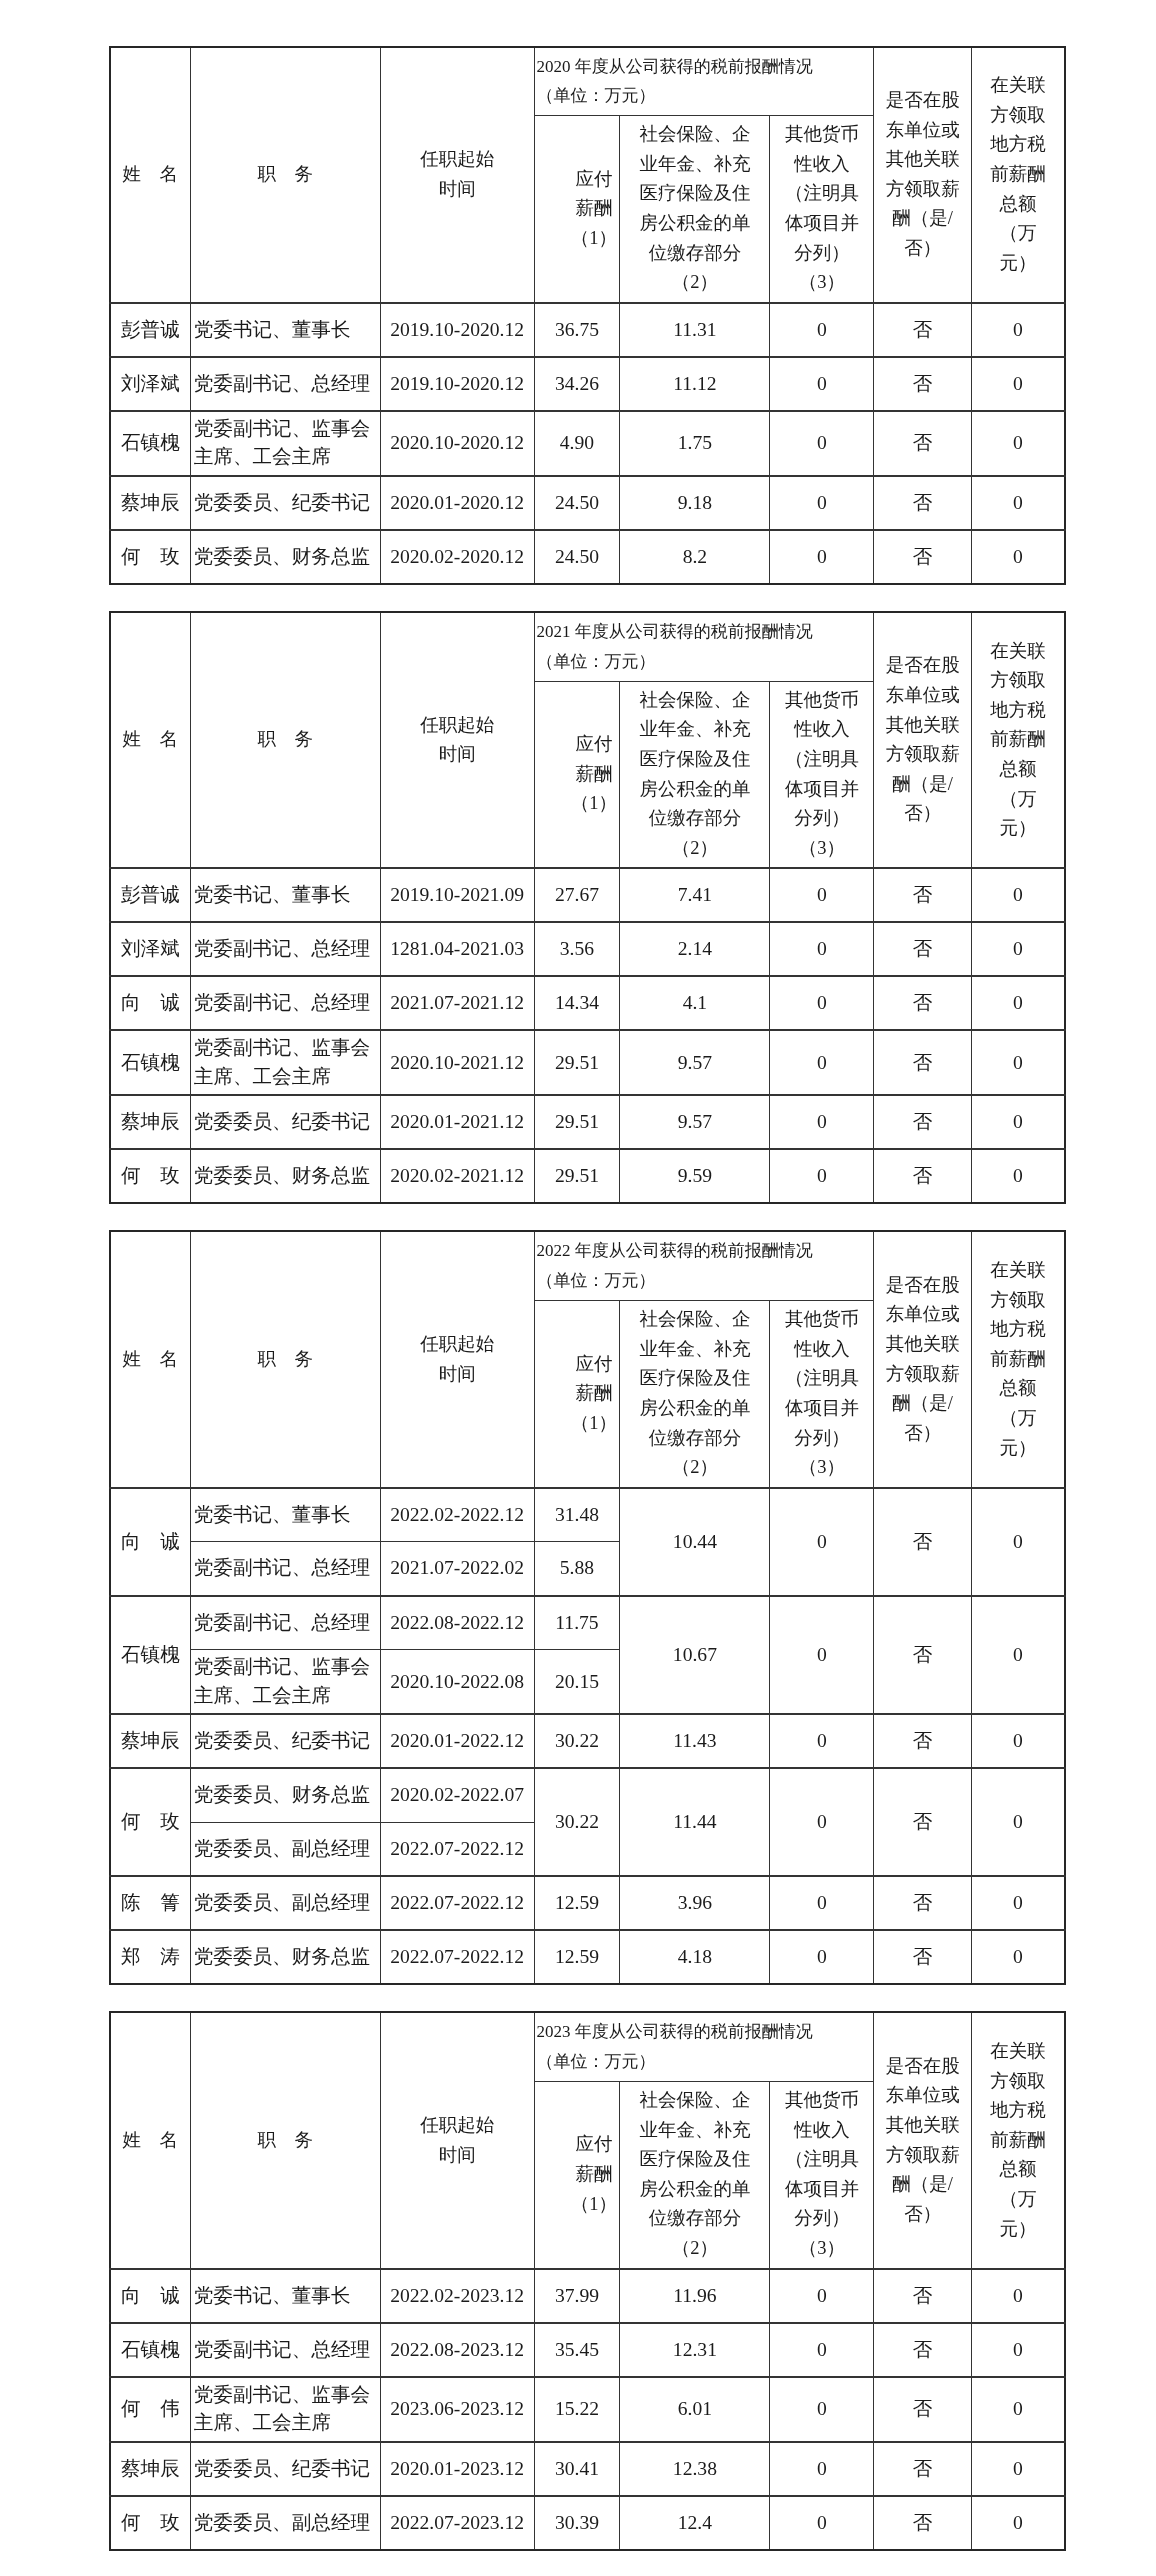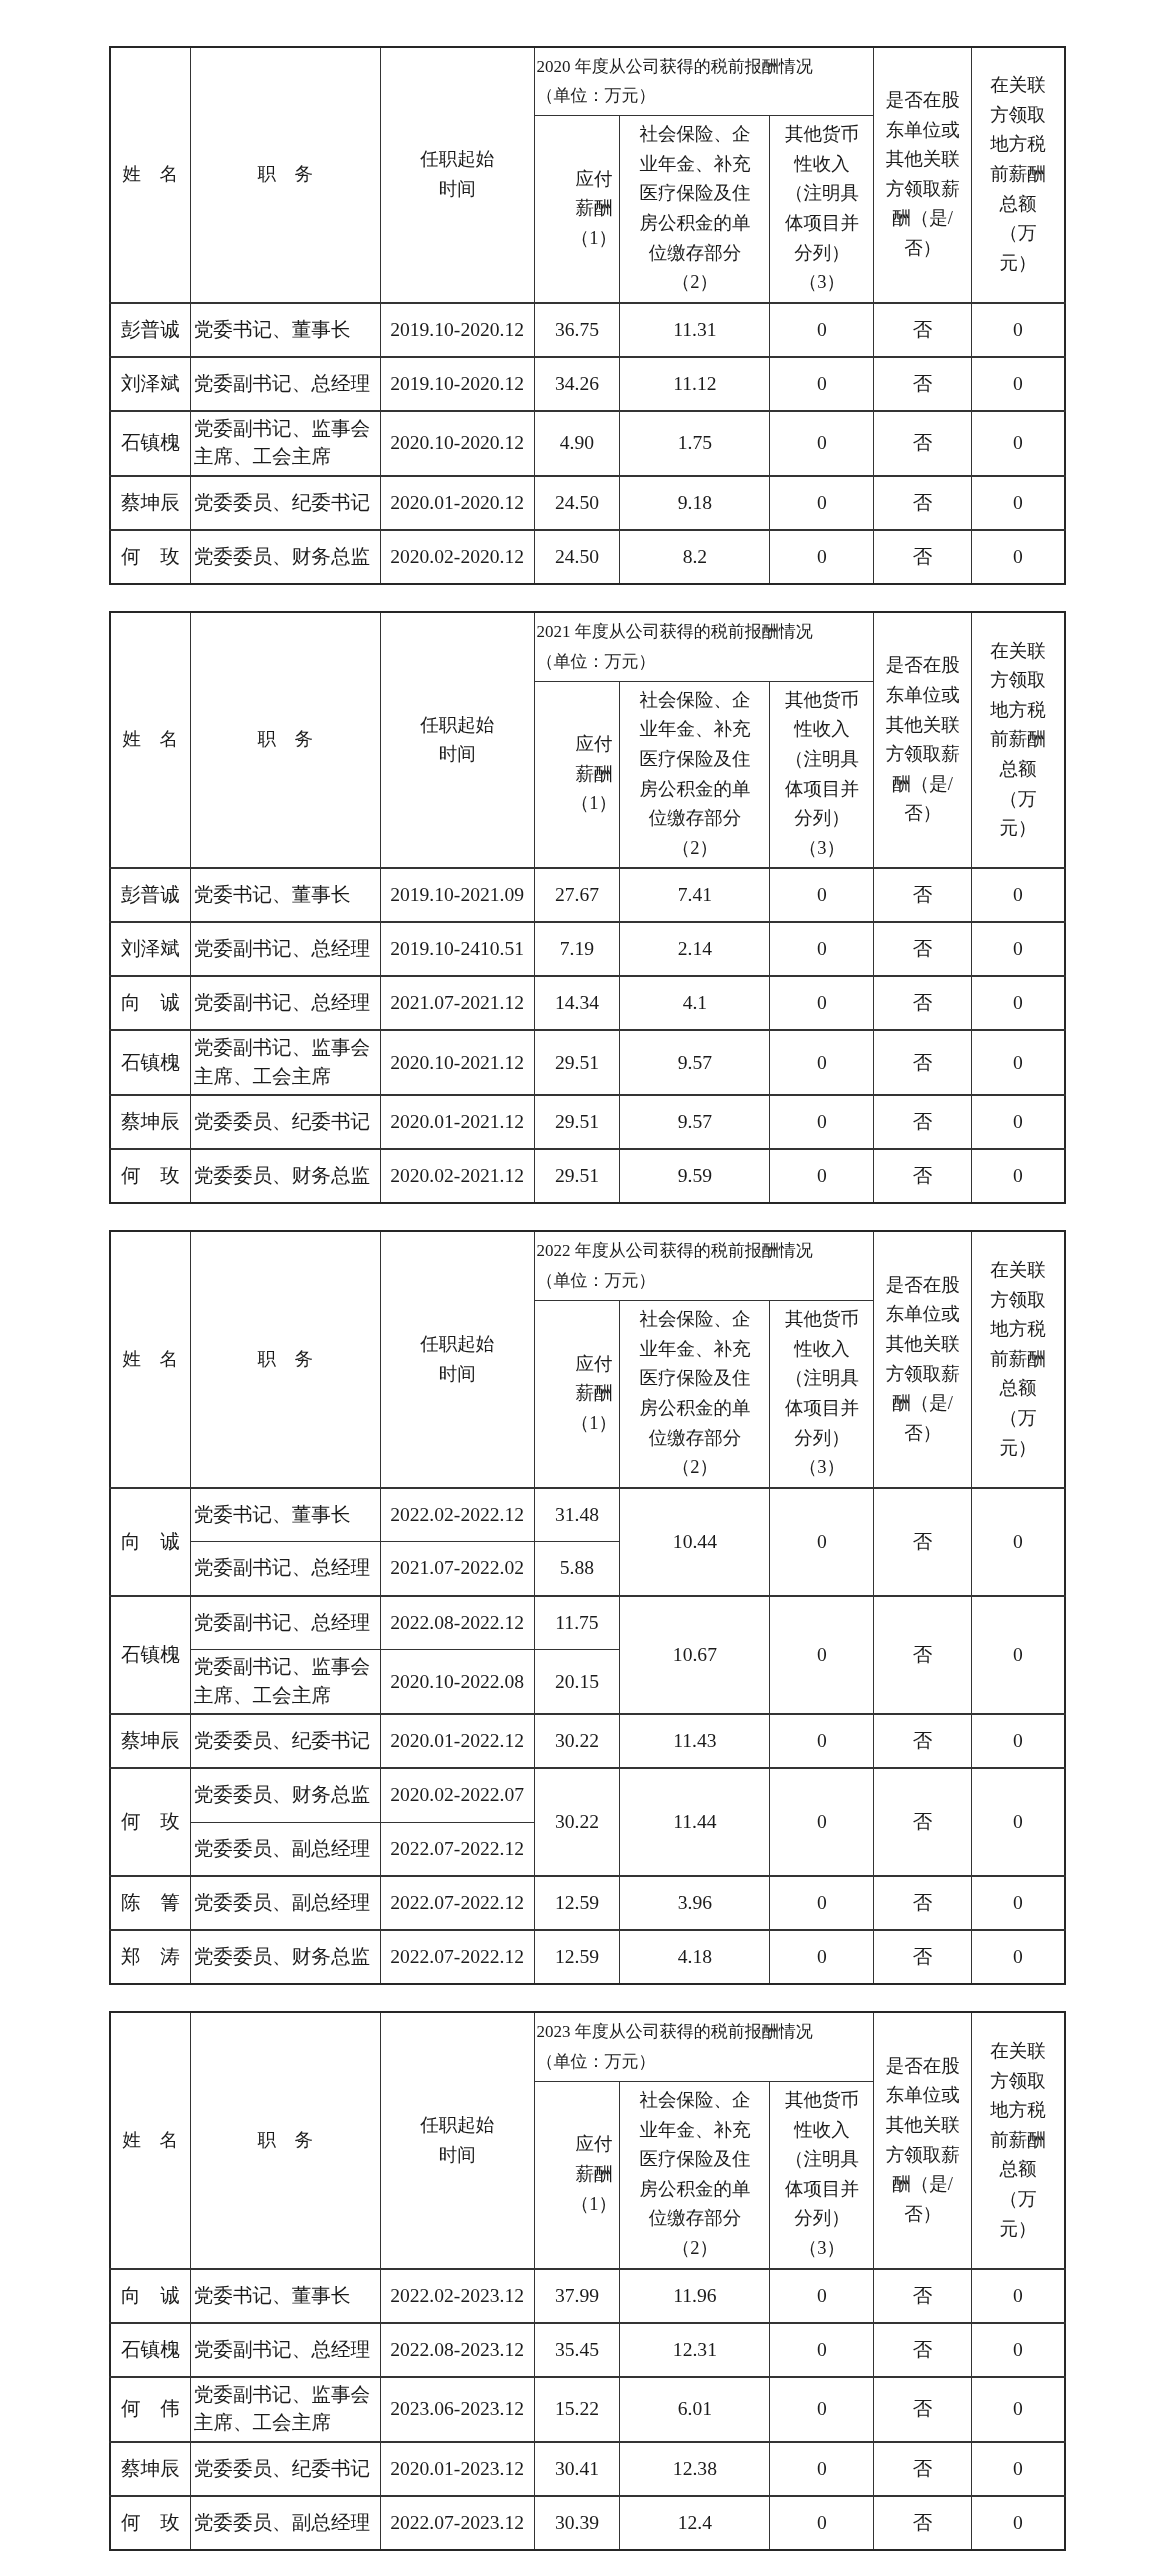--- a/index.html
+++ b/index.html
@@ -230,22 +230,22 @@
             <td class="col-2">2019.10-2021.09</td>
             <td class="col-3">27.67</td>
             <td class="col-4">7.41</td>
             <td class="col-5">0</td>
             <td class="col-6">否</td>
             <td class="col-7">0</td>
           </tr>
           <tr class="group-start">
             <td class="col-0">刘泽斌</td>
             <td class="col-1">党委副书记、总经理</td>
-            <td class="col-2">2019.10-2410.51</td>
-            <td class="col-3">7.19</td>
+            <td class="col-2">1281.04-2021.03</td>
+            <td class="col-3">3.56</td>
             <td class="col-4">2.14</td>
             <td class="col-5">0</td>
             <td class="col-6">否</td>
             <td class="col-7">0</td>
           </tr>
           <tr class="group-start">
             <td class="col-0">向　诚</td>
             <td class="col-1">党委副书记、总经理</td>
             <td class="col-2">2021.07-2021.12</td>
             <td class="col-3">14.34</td>

